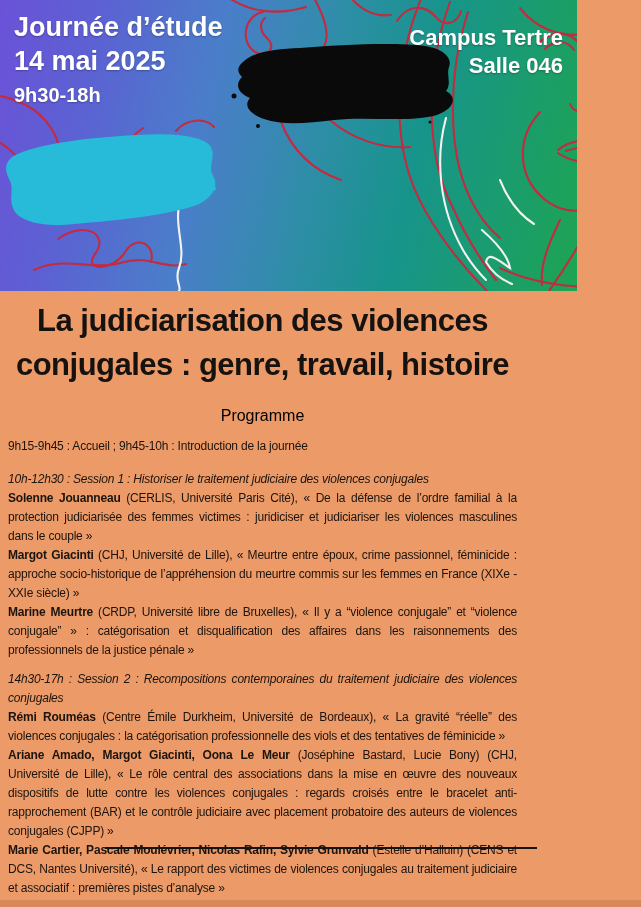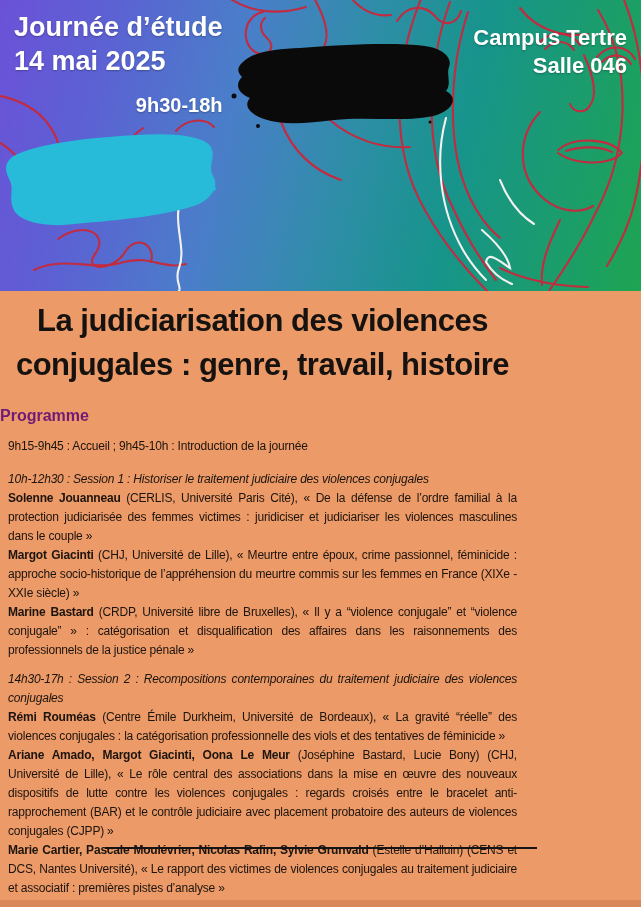--- a/index.html
+++ b/index.html
@@ -3,34 +3,34 @@
 <meta charset="utf-8">
 <style>
   html,body{margin:0;padding:0;background:#888;}
   .poster{
     position:relative;width:641px;height:907px;margin:0 auto;
     background:#ec9a67;overflow:hidden;
     font-family:"Liberation Sans",sans-serif;
   }
   
   .header{
-    position:absolute;top:0;left:0;width:641px;height:291px;
+    position:absolute;top:0;left:0;width:577px;height:291px;
     background:linear-gradient(102deg,#6b52d8 0%,#5c61d3 16%,#4a7ec9 36%,#2d8ea6 55%,#17948b 70%,#1ea452 100%);
     overflow:hidden;
   }
   .art{position:absolute;top:0;left:0;}
   .hdr-left{position:absolute;top:10px;left:14px;color:#fff;font-weight:bold;text-shadow:0 1px 2px rgba(0,0,0,.28);}
   .hdr-left .l1,.hdr-left .l2{font-size:27px;line-height:34px;}
-  .hdr-left .l3{font-size:20px;line-height:30px;margin-top:12px;text-align:right;}
+  .hdr-left .l3{font-size:20px;line-height:30px;margin-top:2px;}
   .hdr-right{position:absolute;top:24px;right:14px;color:#fff;font-weight:bold;text-align:right;text-shadow:0 1px 2px rgba(0,0,0,.28);}
   .hdr-right div{font-size:22px;line-height:28px;}
   
   .content{position:absolute;top:291px;left:0;width:525px;bottom:13px;}
   .title{padding-top:8px;text-align:center;color:#151210;font-weight:bold;font-size:31px;line-height:44px;letter-spacing:-0.5px;}
-  .programme{margin-top:20px;text-align:left;color:#701a75;font-weight:bold;font-size:16px;}
+  .programme{margin-top:20px;text-align:center;color:#000000;font-weight:normal;font-size:16px;}
   .program-text{
     margin-top:12px;padding:0 8px;color:#1c140e;
     font-size:12px;line-height:19px;letter-spacing:-0.2px;text-align:justify;
   }
   .program-text p{margin:0;}
   .intro{margin-bottom:14px !important;}
   .session-h{font-style:italic;}
   .session2{margin-top:10px;}
   .talk b{font-weight:bold;}
   
@@ -124,21 +124,21 @@
     </div>
     <div class="programme">Programme</div>
 
     <div class="program-text">
       <p class="intro">9h15-9h45 : Accueil ; 9h45-10h : Introduction de la journée</p>
 
       <section>
         <p class="session-h">10h-12h30 : Session 1 : Historiser le traitement judiciaire des violences conjugales</p>
         <p class="talk"><b>Solenne Jouanneau</b><span> (CERLIS, Université Paris Cité), « De la défense de l’ordre familial à la protection judiciarisée des femmes victimes : juridiciser et judiciariser les violences masculines dans le couple »</span></p>
         <p class="talk"><b>Margot Giacinti</b><span> (CHJ, Université de Lille), « Meurtre entre époux, crime passionnel, féminicide : approche socio-historique de l’appréhension du meurtre commis sur les femmes en France (XIXe - XXIe siècle) »</span></p>
-        <p class="talk"><b>Marine Bastard</b><span> (CRDP, Université libre de Bruxelles), « Il y a “violence conjugale” et “violence conjugale” » : catégorisation et disqualification des affaires dans les raisonnements des professionnels de la justice pénale »</span></p>
+        <p class="talk"><b>Marine Meurtre</b><span> (CRDP, Université libre de Bruxelles), « Il y a “violence conjugale” et “violence conjugale” » : catégorisation et disqualification des affaires dans les raisonnements des professionnels de la justice pénale »</span></p>
       </section>
 
       <section class="session2">
         <p class="session-h">14h30-17h : Session 2 : Recompositions contemporaines du traitement judiciaire des violences conjugales</p>
         <p class="talk"><b>Rémi Rouméas</b><span> (Centre Émile Durkheim, Université de Bordeaux), « La gravité “réelle” des violences conjugales : la catégorisation professionnelle des viols et des tentatives de féminicide »</span></p>
         <p class="talk"><b>Ariane Amado, Margot Giacinti, Oona Le Meur</b><span> (Joséphine Bastard, Lucie Bony) (CHJ, Université de Lille), « Le rôle central des associations dans la mise en œuvre des nouveaux dispositifs de lutte contre les violences conjugales : regards croisés entre le bracelet anti-rapprochement (BAR) et le contrôle judiciaire avec placement probatoire des auteurs de violences conjugales (CJPP) »</span></p>
         <p class="talk"><b>Marie Cartier, Pascale Moulévrier, Nicolas Rafin, Sylvie Grunvald</b><span> (Estelle d’Halluin) (CENS et DCS, Nantes Université), « Le rapport des victimes de violences conjugales au traitement judiciaire et associatif : premières pistes d’analyse »</span></p>
       </section>
     </div>
   </div>

